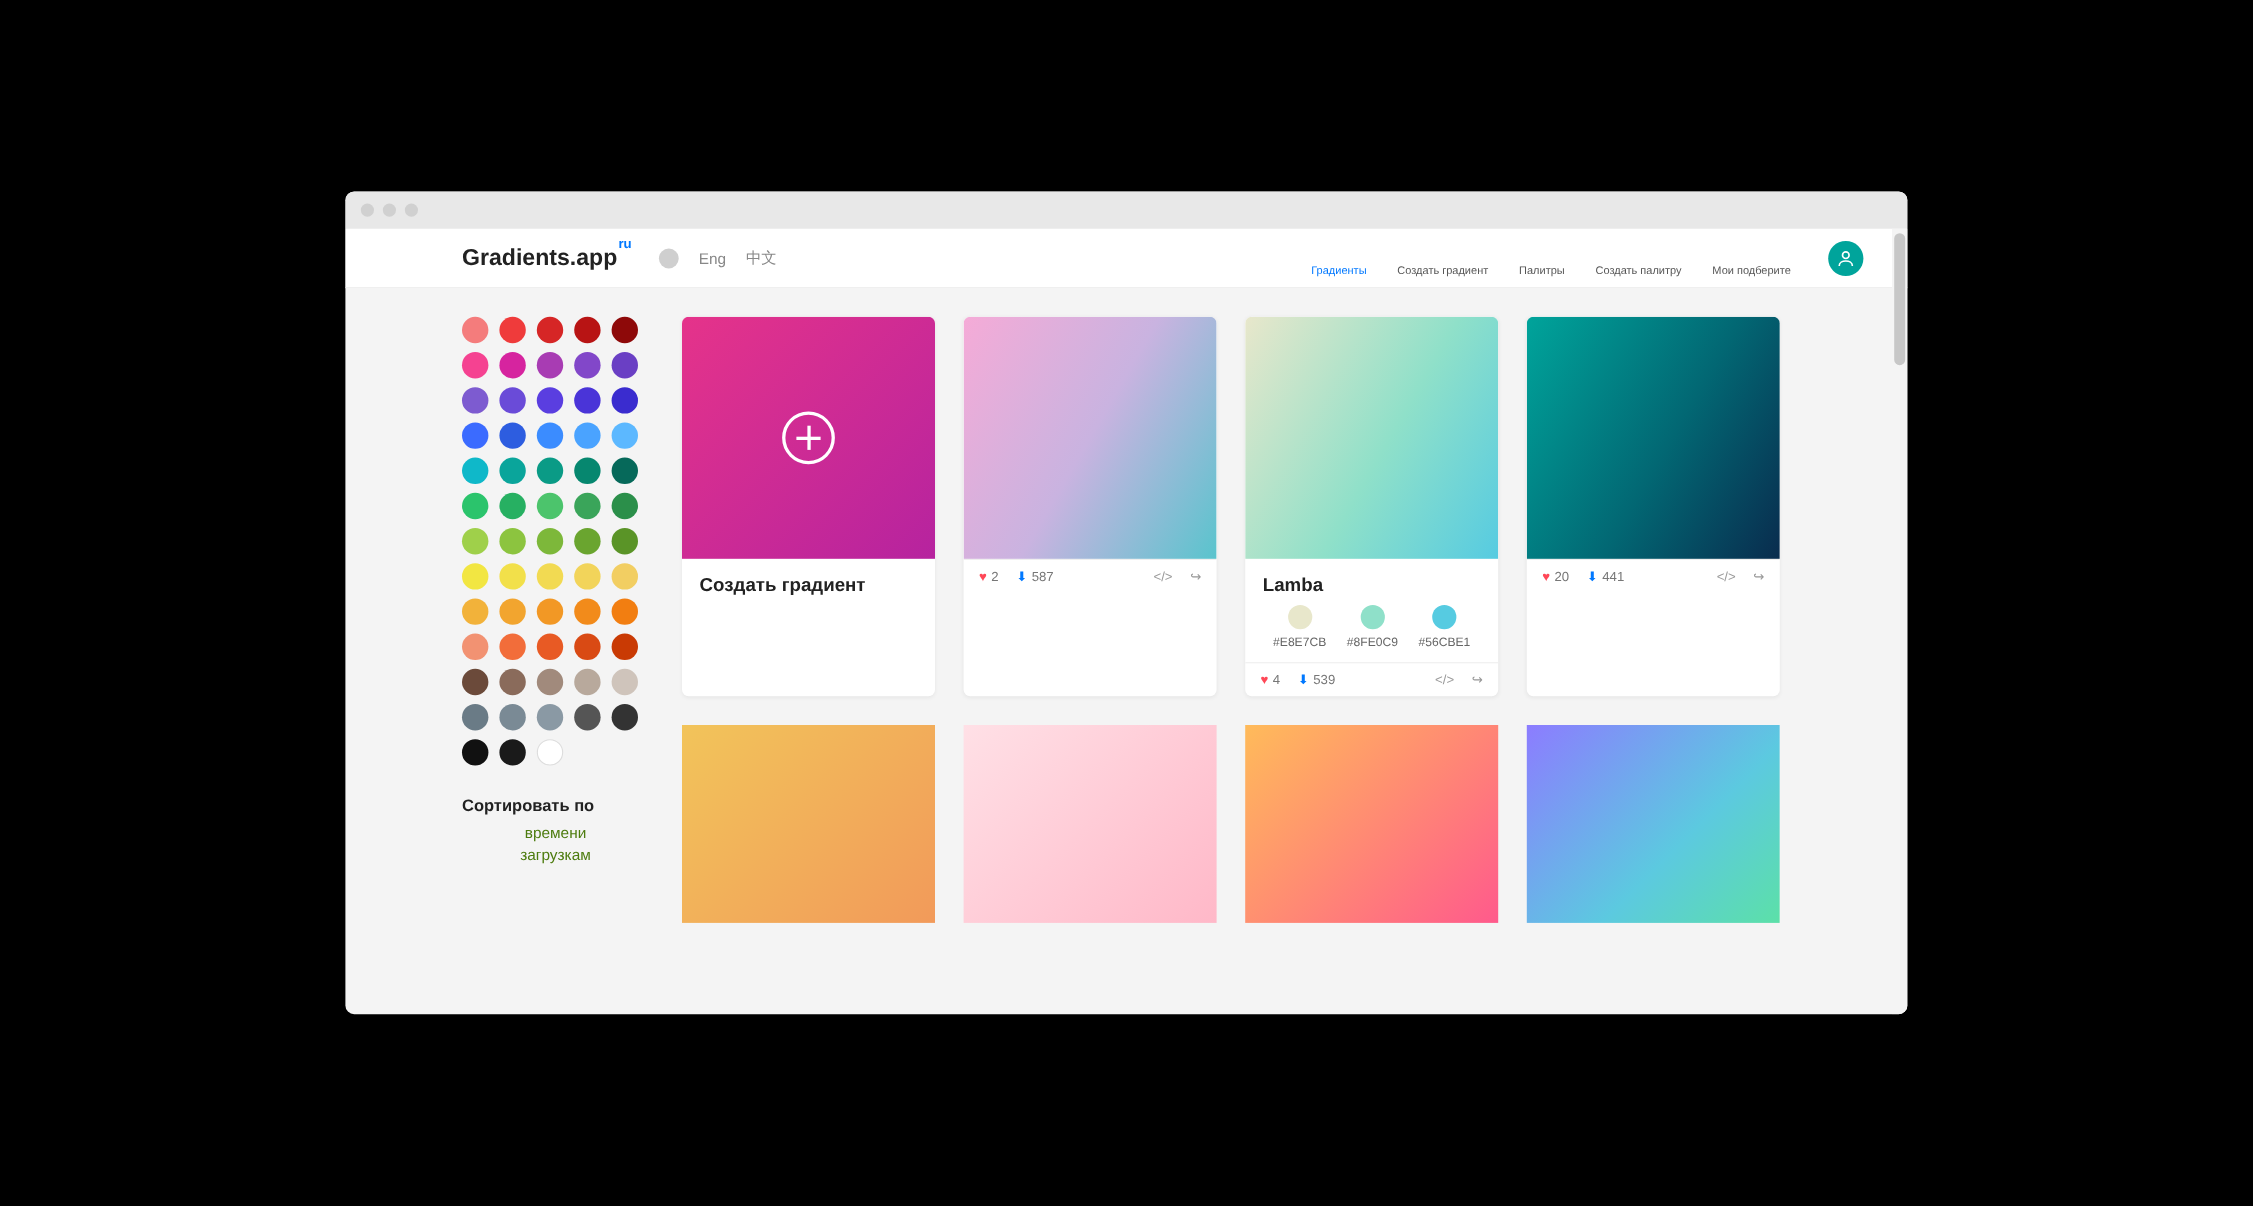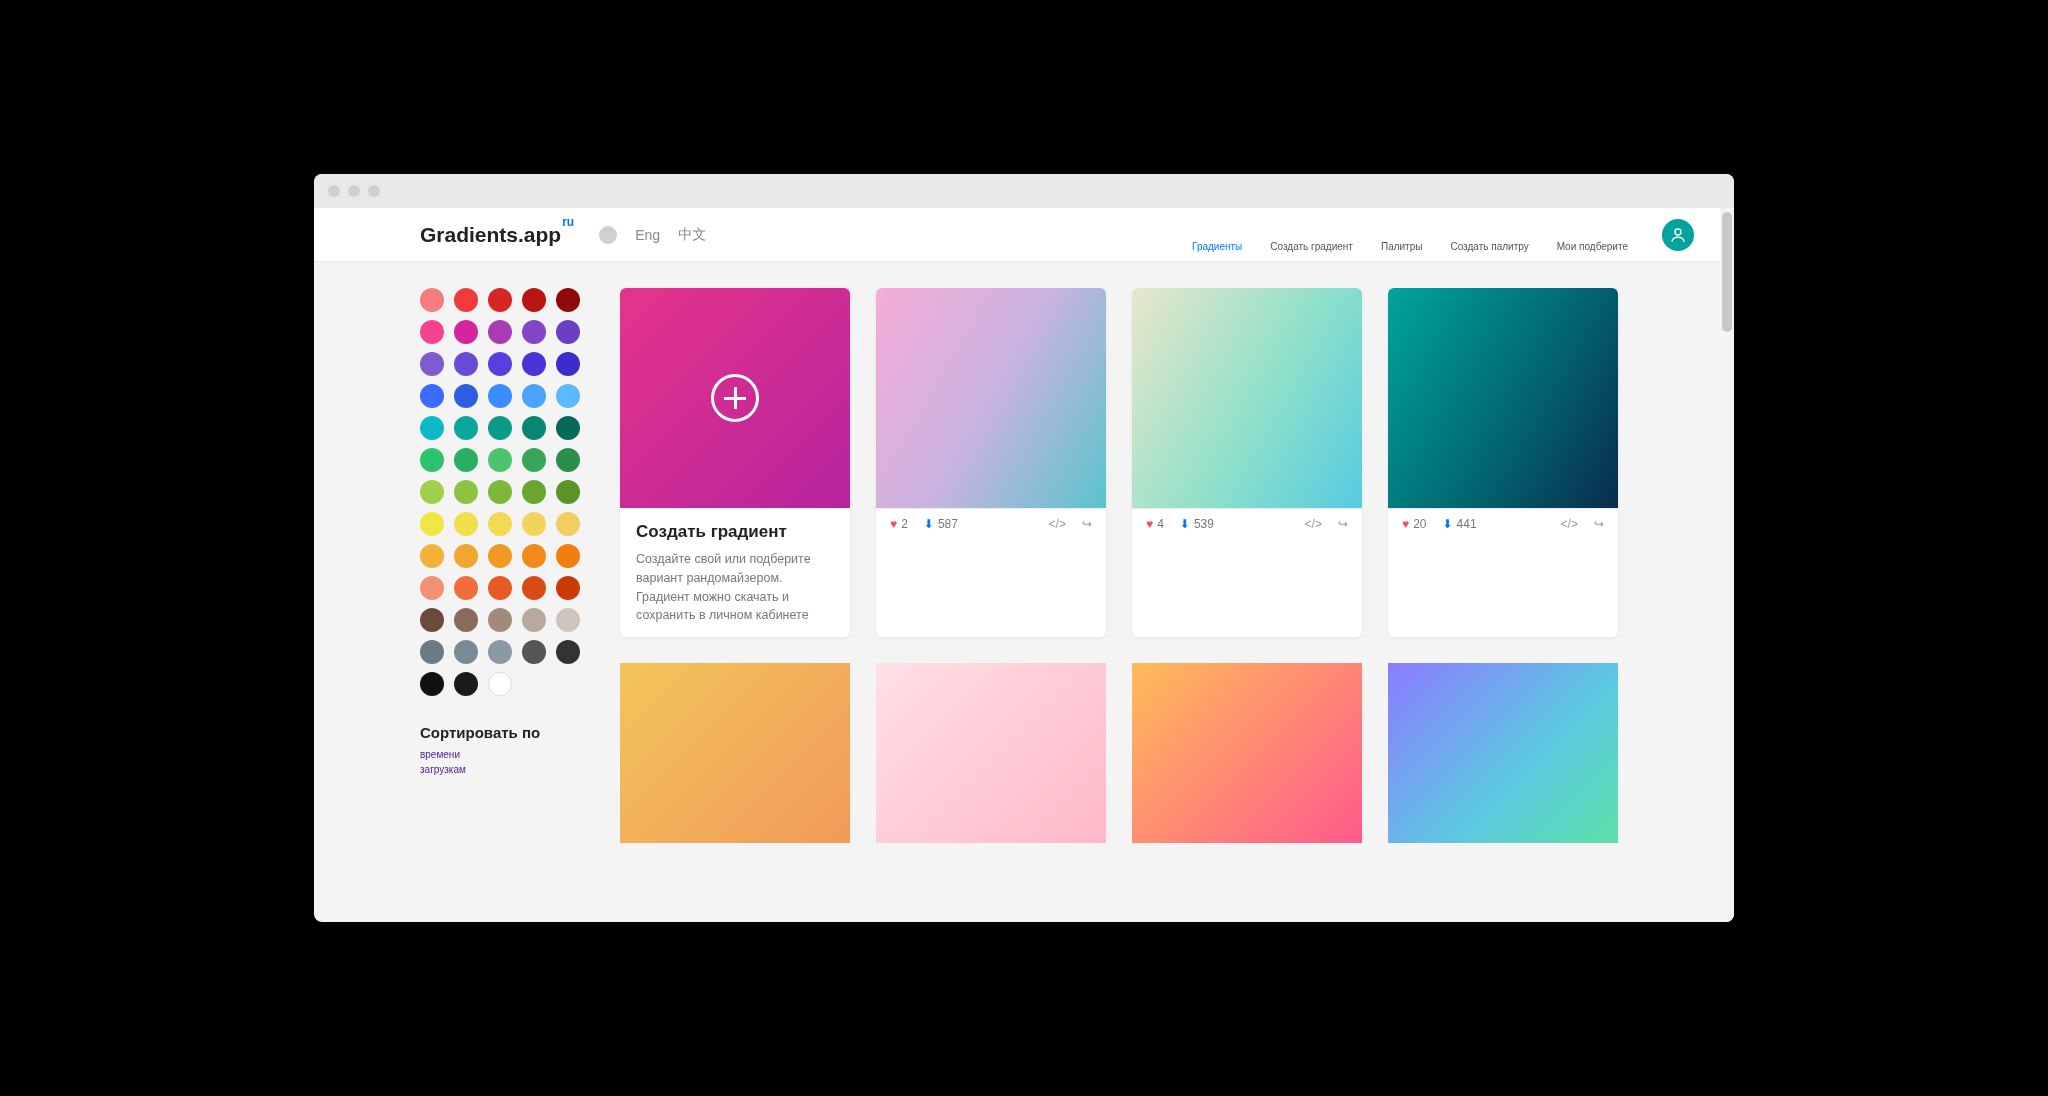--- a/index.html
+++ b/index.html
@@ -100,21 +100,21 @@
     grid-template-columns: repeat(5, 24px);
     gap: 8px 10px;
     margin-bottom: 28px;
   }
   .swatch-grid .sw {
     width: 24px; height: 24px; border-radius: 50%;
     cursor: pointer;
   }
   .sw.white { border: 1px solid #ddd; }
   .sort-title { font-weight: 700; color: #222; font-size: 15px; margin-bottom: 8px; }
-  .sort-link { color: #4c1d95; font-size: 10px; cursor: pointer; margin-bottom: 4px; display: block; }
+  .sort-link { color: #4d7c0f; font-size: 14px; cursor: pointer; margin-bottom: 4px; display: block; text-align: center; }
   .grid {
     flex: 1;
     display: grid;
     grid-template-columns: repeat(4, 230px);
     gap: 26px;
     align-content: start;
   }
   .card {
     background: #fff;
     border-radius: 6px;
@@ -271,21 +271,20 @@
       </div>
 
       <div class="grid" id="grid">
 
         <div class="card create">
           <div class="preview" id="create-bg" style="background: linear-gradient(135deg, rgb(229, 51, 138) 0%, rgb(182, 35, 159) 100%);">
             <div class="plus-circle"></div>
           </div>
           <div class="card-body">
             <div class="card-title">Создать градиент</div>
-            <div class="card-desc">Создайте свой или подберите вариант рандомайзером. Градиент можно скачать и сохранить в личном кабинете</div>
           </div>
         </div>
 
       <div class="card">
             <div class="preview" style="background:linear-gradient(120deg,#f5abd7 0%,#c9b3e0 50%,#59c4cd 100%)"></div>
             <div class="card-foot">
               <span class="stat">
                 <span class="heart">♥</span>
                 <span>2</span>
               </span>
@@ -293,20 +292,37 @@
                 <span class="dl">⬇</span>
                 <span>587</span>
               </span>
               <span class="spacer"></span>
               <span class="icon-btn">&lt;/&gt;</span>
               <span class="icon-btn">↪</span>
             </div>
           </div>
           <div class="card">
             <div class="preview" style="background:linear-gradient(120deg,#e8e7cb 0%,#8fe0c9 55%,#56cbe1 100%)"></div>
+            <div class="card-body">
+              <div class="card-title">Lamba</div>
+              <div class="color-row">
+                <div class="c">
+                  <div class="dot2" style="background:#e8e7cb"></div>
+                  <span>#E8E7CB</span>
+                </div>
+                <div class="c">
+                  <div class="dot2" style="background:#8fe0c9"></div>
+                  <span>#8FE0C9</span>
+                </div>
+                <div class="c">
+                  <div class="dot2" style="background:#56cbe1"></div>
+                  <span>#56CBE1</span>
+                </div>
+              </div>
+            </div>
             <div class="card-foot">
               <span class="stat">
                 <span class="heart">♥</span>
                 <span>4</span>
               </span>
               <span class="stat">
                 <span class="dl">⬇</span>
                 <span>539</span>
               </span>
               <span class="spacer"></span>

